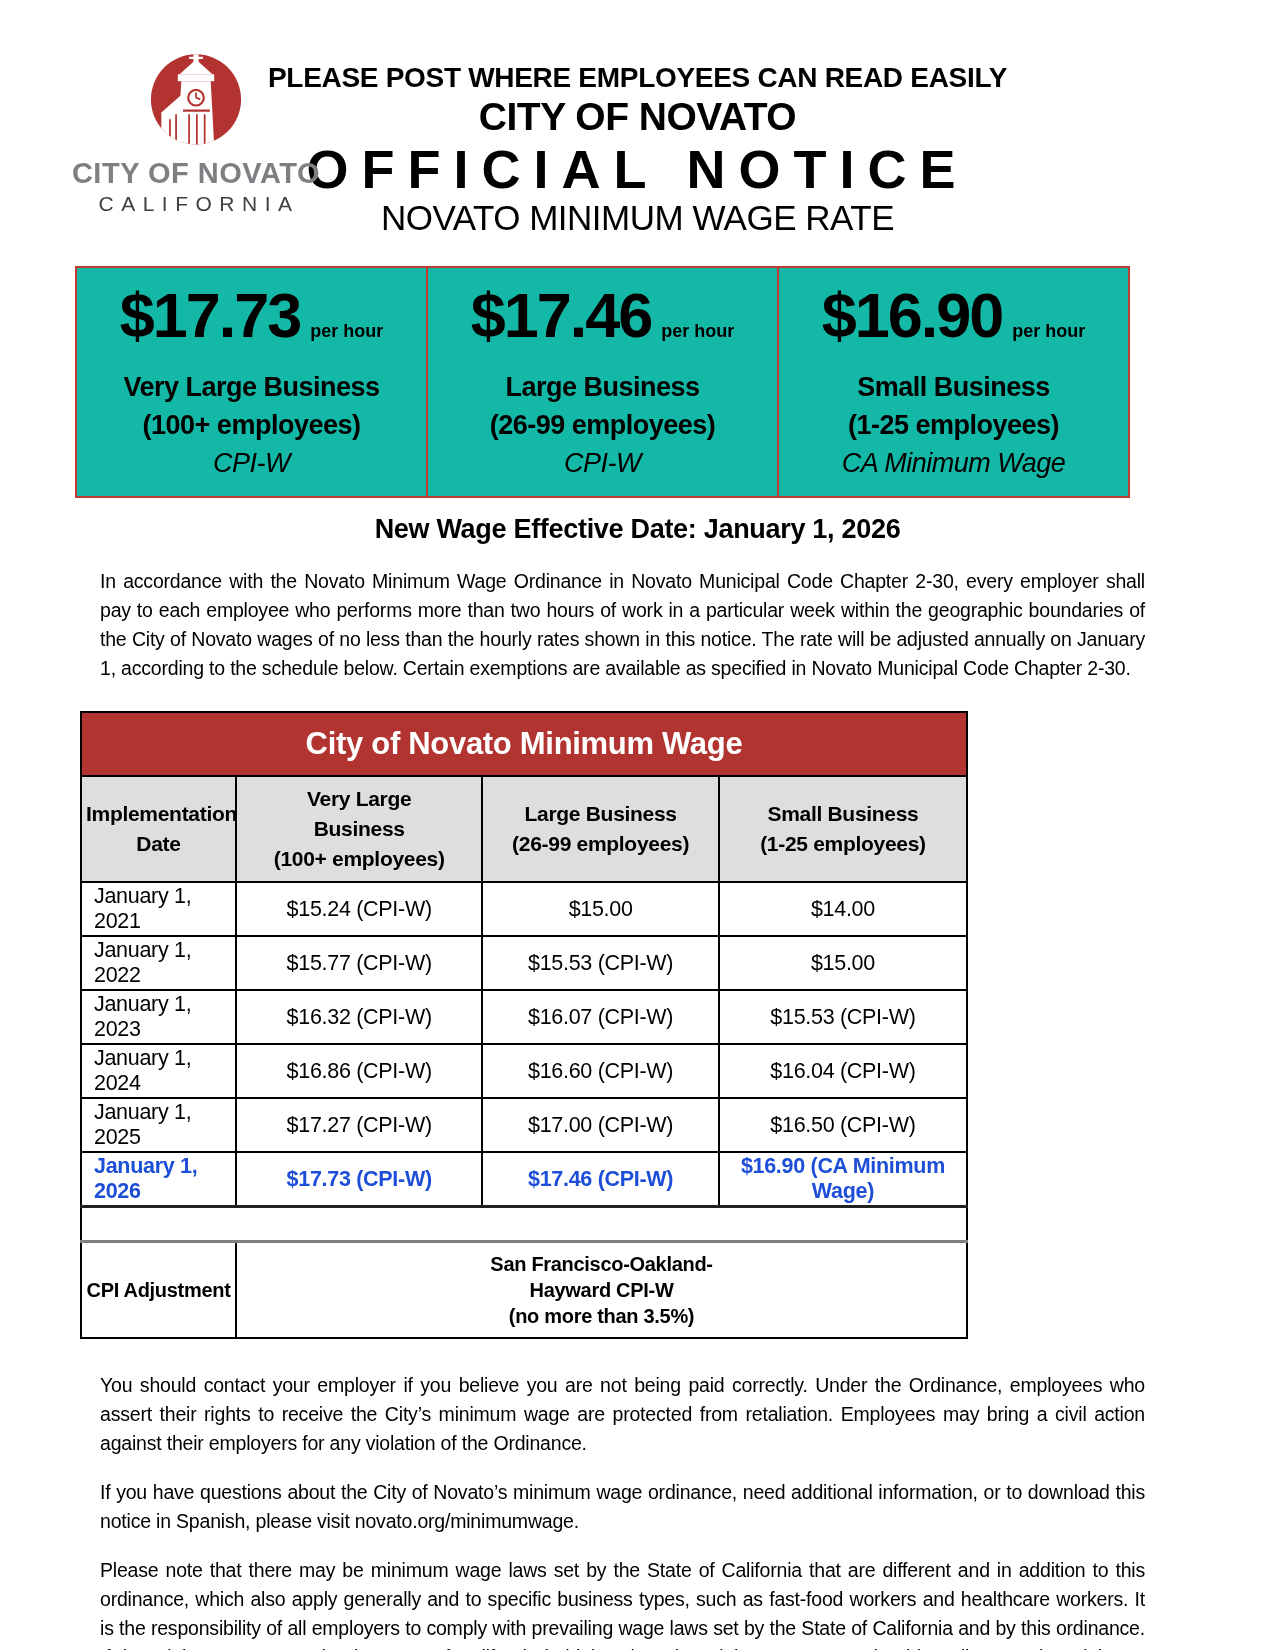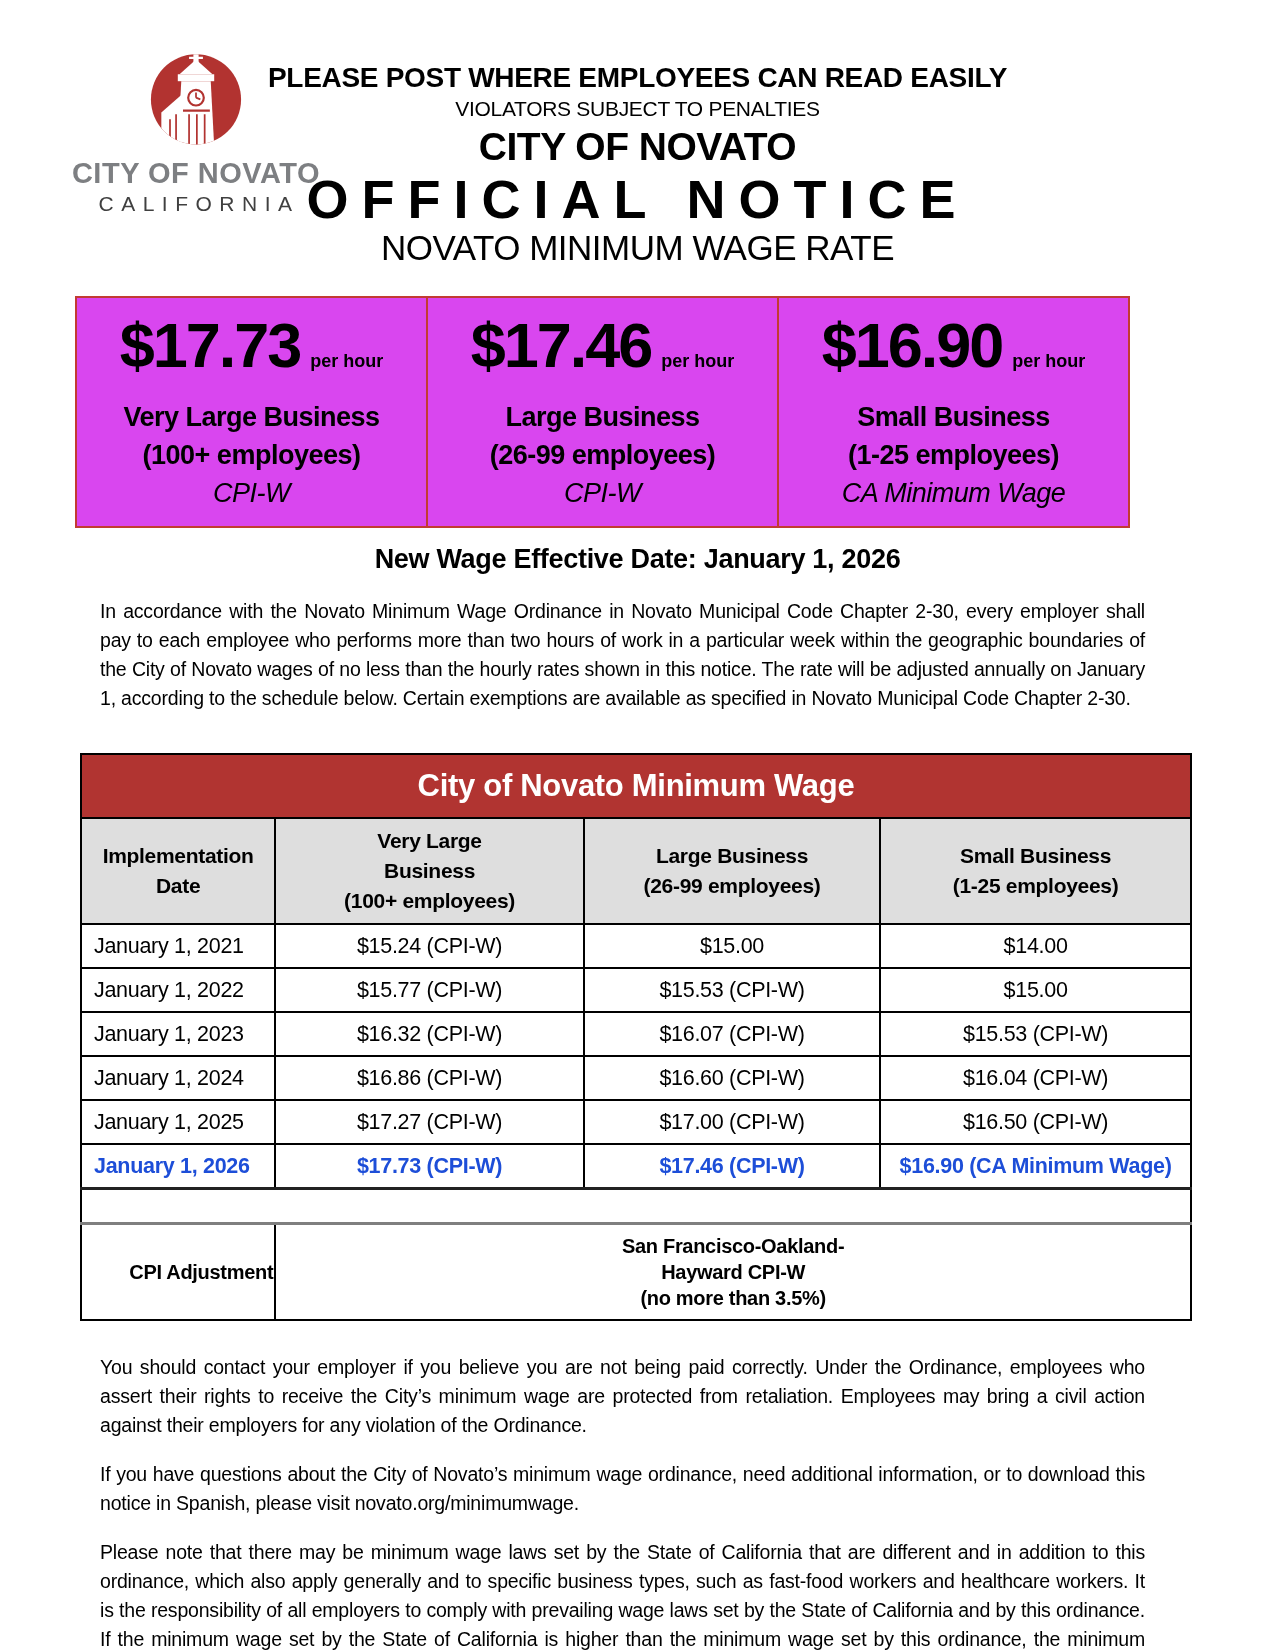--- a/index.html
+++ b/index.html
@@ -14,47 +14,47 @@
   .logo-state { color:#404040; font-size:21px; letter-spacing:7.5px; margin-top:2px; margin-left:6px; white-space:nowrap; }
 
   .head-lines { text-align:center; }
   .post-line      { font-size:28px; line-height:32px; font-weight:bold; letter-spacing:-0.3px; }
   .violators-line { font-size:21px; line-height:30px; letter-spacing:-0.3px; }
   .city-line      { font-size:39px; line-height:46px; font-weight:bold; letter-spacing:-0.5px; }
   .official-line  { font-size:54px; line-height:58px; font-weight:bold; letter-spacing:13px; }
   .subtitle-line  { font-size:35px; line-height:40px; letter-spacing:-0.5px; }
 
   
-  .rates { display:flex; margin:28px 145px 0 75px; border:2px solid #c23b33; background:#d946ef; }
+  .rates { display:flex; margin:28px 145px 0 75px; border:2px solid #c23b33; background:#14b8a6; }
   .rate { flex:1; text-align:center; padding:14px 0 14px; }
   .rate + .rate { border-left:2px solid #c23b33; }
   .rate-amount { font-size:63px; line-height:66px; font-weight:bold; letter-spacing:-2px; }
   .rate-unit { font-size:18px; font-weight:bold; letter-spacing:0; margin-left:10px; }
   .rate-category { font-size:27px; line-height:38px; font-weight:bold; margin-top:4px; letter-spacing:-0.5px; }
   .rate-size     { font-size:27px; line-height:38px; font-weight:bold; letter-spacing:-0.5px; }
   .rate-basis    { font-size:27px; line-height:38px; font-style:italic; letter-spacing:-0.5px; }
 
   .effective { text-align:center; font-size:27px; font-weight:bold; margin-top:16px; letter-spacing:-0.3px; }
 
   .para { margin:20px 130px 0 100px; font-size:19.5px; line-height:29px; text-align:justify; letter-spacing:-0.2px; }
   .intro { margin-top:22px; }
 
   
-  table.wage-table { border-collapse:collapse; table-layout:fixed; width:1112px; margin:40px 0 0 80px; }
+  table.wage-table { border-collapse:collapse; table-layout:fixed; width:888px; margin:28px 0 0 80px; }
   .wage-table .title-cell { background:#b13431; color:#fff; font-size:31px; font-weight:bold; text-align:center;
                             height:60px; border:2px solid #000; letter-spacing:-0.3px; }
   .wage-table th { background:#dedede; font-size:21px; font-weight:bold; text-align:center; vertical-align:middle;
                    white-space:pre-line; line-height:30px; padding:7px 4px; border:2px solid #000; letter-spacing:-0.3px; }
   .wage-table td { border:2px solid #000; font-size:21.5px; height:40px; text-align:center; vertical-align:middle; letter-spacing:-0.3px; }
   .wage-table td.date-cell { text-align:left; padding-left:12px; }
   .wage-table tr.highlight td { color:#1d4ed8; font-weight:bold; }
   .wage-table tr.spacer td { height:30px; border-left:2px solid #000; border-right:2px solid #000;
                              border-top:3px solid #222; border-bottom:3px solid #7f7f7f; background:#fff; }
   .wage-table tr.cpi-row td { font-weight:bold; font-size:20px; border-top:3px solid #7f7f7f; }
-  .wage-table td.cpi-label { text-align:right; padding-left:12px; }
+  .wage-table td.cpi-label { text-align:center; }
   .wage-table td.cpi-value { white-space:pre-line; line-height:26px; padding:8px 12px; }
 
   .footer-block { margin-top:32px; }
 </style>
 </head>
 <body>
 
 <div class="page">
 
   <div class="header">
@@ -86,21 +86,20 @@
             <line x1="37" y1="74" x2="37" y2="130" stroke="#b23330" stroke-width="2"></line>
           </g>
         </svg>
       </div>
       <div class="logo-name">CITY OF NOVATO</div>
       <div class="logo-state">CALIFORNIA</div>
     </div>
 
     <div class="head-lines">
       <div class="post-line">PLEASE POST WHERE EMPLOYEES CAN READ EASILY</div>
-      <div class="violators-line">VIOLATORS SUBJECT TO PENALTIES</div>
       <div class="city-line">CITY OF NOVATO</div>
       <div class="official-line">OFFICIAL NOTICE</div>
       <div class="subtitle-line">NOVATO MINIMUM WAGE RATE</div>
     </div>
   </div>
 
   <div class="rates">
     <div class="rate">
       <div class="rate-amount"><span>$17.73</span><span class="rate-unit">per hour</span></div>
       <div class="rate-category">Very Large Business</div>

